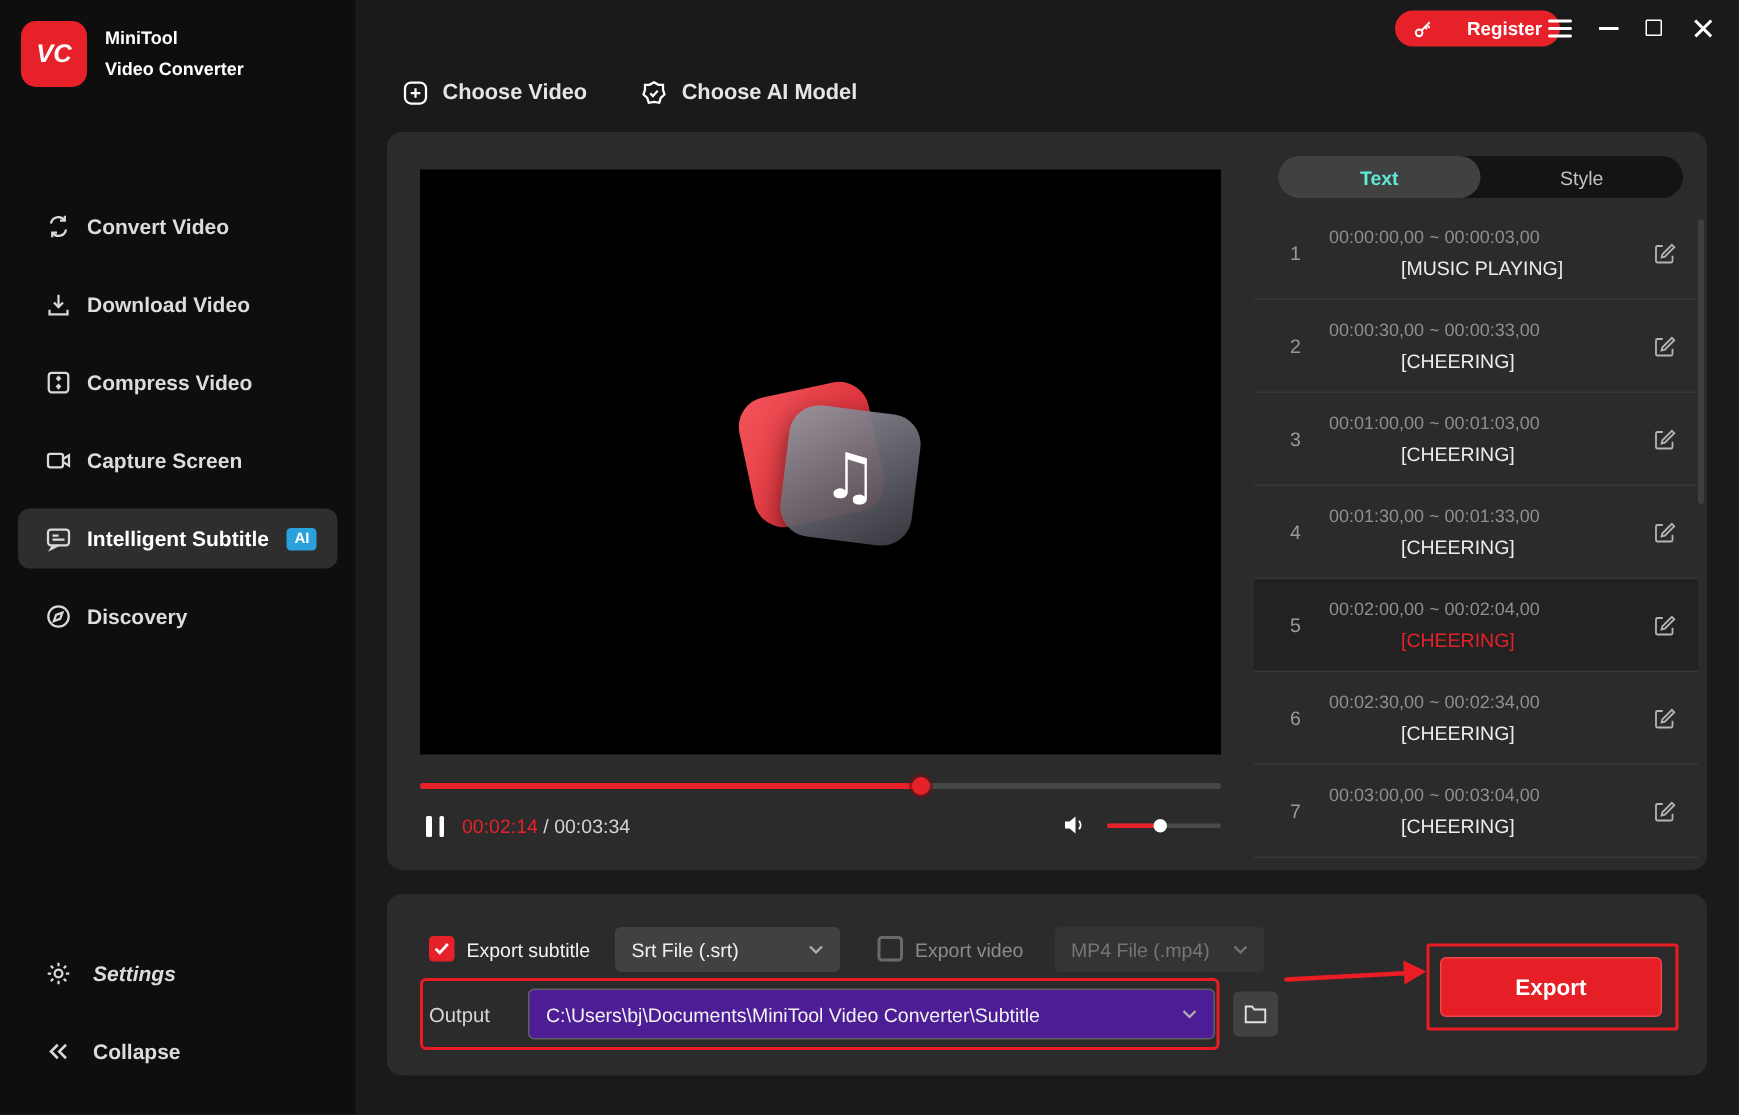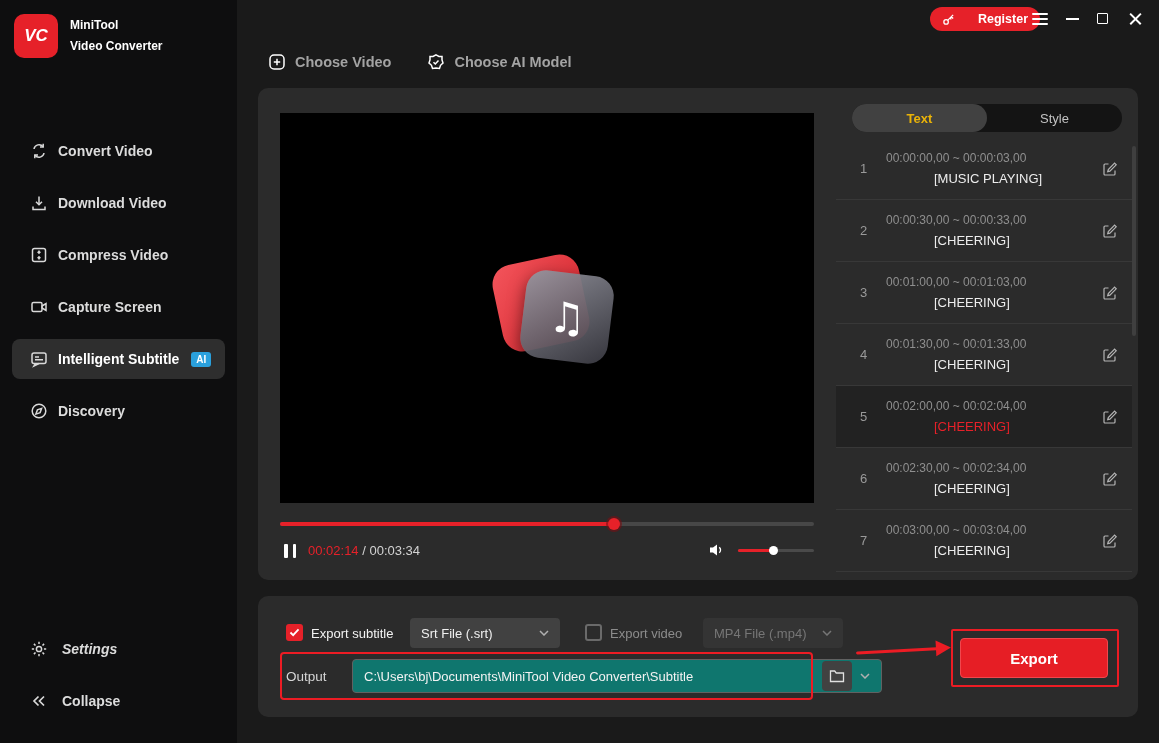--- a/index.html
+++ b/index.html
@@ -29,21 +29,21 @@
   #min-btn { left:1066px; top:18px; width:13px; height:2px; background:#fff; cursor:pointer; }
   #max-btn { left:1097px; top:13px; width:11px; height:11px; border:1.5px solid #fff; border-radius:1px; cursor:pointer; }
   #close-btn { left:1128px; top:11px; width:15px; height:15px; cursor:pointer; }
   #close-btn i { position:absolute; left:0; top:7px; width:15px; height:1.8px; background:#fff; }
   #close-btn i:first-child { transform:rotate(45deg); }
   #close-btn i:last-child { transform:rotate(-45deg); }
 
   
   #tabs-row { left:268px; top:53px; display:flex; gap:36px; align-items:center; }
   .top-tab { display:flex; align-items:center; gap:9px; cursor:pointer; }
-  .top-tab .tab-label { font-size:14.5px; font-weight:bold; color:#a3a3a3; }
+  .top-tab .tab-label { font-size:14.5px; font-weight:bold; color:#e5e5e5; }
 
   
   #main-panel { left:258px; top:88px; width:880px; height:492px; background:#2b2b2b; border-radius:10px; }
   #video-area { position:absolute; left:22px; top:25px; width:534px; height:390px; background:#000; }
   #music-back { position:absolute; left:217px; top:146px; width:88px; height:88px; border-radius:20px; background:linear-gradient(135deg,#f4555c,#cf1f27); transform:rotate(-12deg); }
   #music-front { position:absolute; left:243px; top:160px; width:88px; height:88px; border-radius:20px; background:linear-gradient(145deg,rgba(150,150,160,.95),rgba(58,58,66,.92)); transform:rotate(7deg); display:flex; align-items:center; justify-content:center; box-shadow:0 6px 16px rgba(0,0,0,.5); }
   #music-note { font-family:"DejaVu Sans",sans-serif; font-size:42px; color:#fff; transform:rotate(-7deg); }
   #progress-track { position:absolute; left:22px; top:434px; width:534px; height:4px; background:#474747; border-radius:2px; cursor:pointer; }
   #progress-fill { position:absolute; left:0; top:0; height:4px; width:62.5%; background:#e62129; border-radius:2px; }
   #progress-knob { position:absolute; left:calc(62.5% - 6px); top:-4px; width:12px; height:12px; border-radius:50%; background:#e62129; box-shadow:0 0 0 2px rgba(120,15,20,.6); cursor:pointer; }
@@ -54,21 +54,21 @@
   #time-sep, #time-total { color:#d3d3d3; }
   #volume-icon { position:absolute; left:450px; top:455px; cursor:pointer; }
   #volume-track { position:absolute; left:480px; top:461px; width:76px; height:3px; background:#4a4a4a; border-radius:2px; cursor:pointer; }
   #volume-fill { position:absolute; left:0; top:0; height:3px; width:46%; background:#e62129; border-radius:2px; }
   #volume-knob { position:absolute; left:calc(46% - 4px); top:-3px; width:9px; height:9px; border-radius:50%; background:#fff; cursor:pointer; }
 
   
   #subtitle-panel { position:absolute; left:578px; top:0; width:302px; height:492px; }
   #sub-tabs { position:absolute; left:16px; top:16px; width:270px; height:28px; background:#141414; border-radius:14px; display:flex; }
   .sub-tab { flex:1; display:flex; align-items:center; justify-content:center; font-size:13px; color:#c3c3c3; border-radius:14px; cursor:pointer; }
-  .sub-tab.active { background:#414141; color:#eab308; font-weight:bold; }
+  .sub-tab.active { background:#414141; color:#5eead4; font-weight:bold; }
   #sub-list { position:absolute; left:0; top:50px; width:296px; }
   .sub-row { height:62px; display:flex; align-items:center; gap:14px; padding:0 14px 0 24px; border-bottom:1px solid #383838; position:relative; cursor:pointer; }
   .sub-row.current { background:#222222; }
   .sub-idx { width:12px; font-size:13px; color:#9a9a9a; }
   .sub-body { flex:1; }
   .sub-time { font-size:12px; color:#8f8f8f; margin-bottom:6px; }
   .sub-text { font-size:13px; color:#ededed;margin-left:48px; }
   .sub-row.current .sub-text { color:#e62129; }
   .edit-ic { color:#b5b5b5; cursor:pointer; }
   #sub-scrollbar { position:absolute; right:2px; top:58px; width:4px; height:190px; background:#3f3f3f; border-radius:2px; cursor:pointer; }
@@ -80,21 +80,21 @@
   #cb-video { left:327px; top:28px; border:2px solid #6a6a6a; background:transparent; }
   #lbl-subtitle { position:absolute; left:53px; top:30px; font-size:13px; color:#f2f2f2; cursor:pointer; }
   #lbl-video { position:absolute; left:352px; top:30px; font-size:13px; color:#8c8c8c; cursor:pointer; }
   .dropdown { position:absolute; border-radius:4px; display:flex; align-items:center; justify-content:space-between; padding:0 11px; cursor:pointer; }
   #dd-srt { left:152px; top:22px; width:150px; height:30px; background:#414141; }
   #dd-srt .dd-value { color:#f0f0f0; font-size:13px; }
   #dd-mp4 { left:445px; top:22px; width:140px; height:30px; background:#343434; }
   #dd-mp4 .dd-value { color:#767676; font-size:13px; }
   #dd-mp4 .caret { color:#767676; }
   #lbl-output { position:absolute; left:28px; top:73px; font-size:13.5px; color:#d6d6d6; }
-  #dd-output { left:94px; top:63px; width:530px; height:34px; background:#0f766e; border:1px solid #616161; }
+  #dd-output { left:94px; top:63px; width:458px; height:34px; background:#4c1d95; border:1px solid #616161; }
   #dd-output .dd-value { color:#f2f2f2; font-size:13px; white-space:nowrap; }
   .caret { color:#b0b0b0; }
   #folder-btn { position:absolute; left:564px; top:65px; width:30px; height:30px; background:#414141; border-radius:4px; display:flex; align-items:center; justify-content:center; cursor:pointer; }
   #export-btn { position:absolute; left:702px; top:42px; width:148px; height:40px; background:#e61e25; border:1px solid #f0474d; border-radius:4px; display:flex; align-items:center; justify-content:center; cursor:pointer; }
   #export-btn span { color:#fff; font-size:15px; font-weight:bold; }
 
   
   .annotation { pointer-events:none; z-index:50; }
   #anno-output { left:280px; top:652px; width:533px; height:48px; border:2px solid #ec1c24; border-radius:4px; }
   #anno-export { left:951px; top:629px; width:168px; height:58px; border:2px solid #ec1c24; border-radius:2px; }

